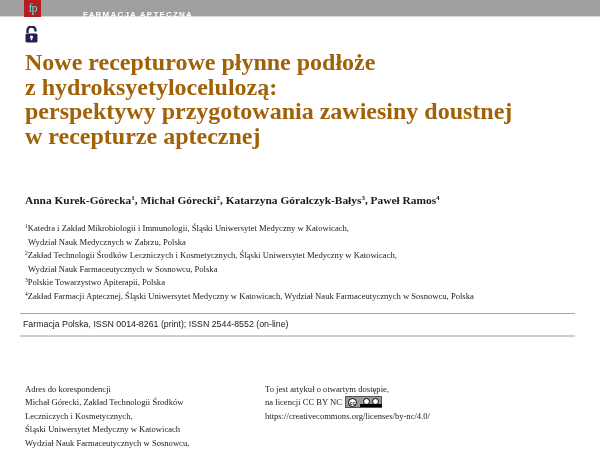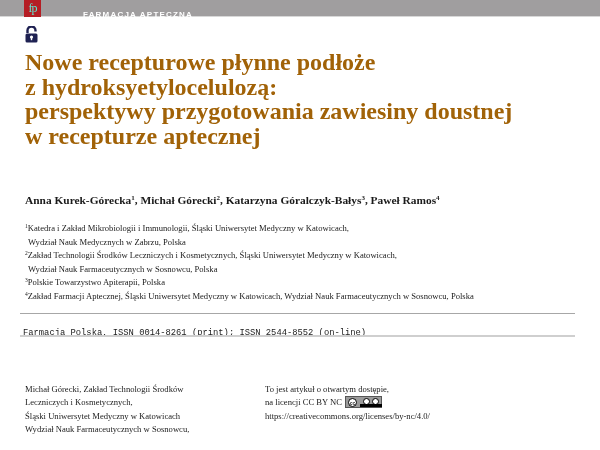--- a/index.html
+++ b/index.html
@@ -44,21 +44,21 @@
   .affiliations div { white-space: nowrap; }
   .affiliations .indent { padding-left: 3px; }
   .affiliations sup { font-size: 5.5px; vertical-align: 3px; line-height: 0; }
 
   .rule { position: absolute; left: 20px; width: 555px; height: 1px; background: #a7a7a7; }
   .rule.r1 { top: 313px; }
   .rule.r2 { top: 335px; height: 2px; background: #cfcfcf; }
 
   .journal-info {
     position: absolute; left: 23px; top: 318px; white-space: nowrap;
-    font-family: Liberation Mono, monospace; font-size: 8.8px; line-height: 12px; margin-top: 9px;
+    font-family: Liberation Sans, sans-serif; font-size: 8.8px; line-height: 12px;
   }
 
   .correspondence {
     position: absolute; left: 25px; top: 383px; width: 230px;
     font-family: "Liberation Serif", serif; font-size: 8.6px; line-height: 13.4px;
   }
   .correspondence div { white-space: nowrap; }
 
   .license {
     position: absolute; left: 265px; top: 383px; width: 320px;
@@ -107,20 +107,21 @@
   <div class="indent">Wydział Nauk Farmaceutycznych w Sosnowcu, Polska</div>
   <div><sup>3</sup><span>Polskie Towarzystwo Apiterapii, Polska</span></div>
   <div><sup>4</sup><span>Zakład Farmacji Aptecznej, Śląski Uniwersytet Medyczny w Katowicach, Wydział Nauk Farmaceutycznych w Sosnowcu, Polska</span></div>
 </div>
 
 <div class="rule r1"></div>
 <div class="journal-info">Farmacja Polska, ISSN 0014-8261 (print); ISSN 2544-8552 (on-line)</div>
 <div class="rule r2"></div>
 
 <div class="correspondence">
+  <div>Adres do korespondencji</div>
   <div>Michał Górecki, Zakład Technologii Środków</div>
   <div>Leczniczych i Kosmetycznych,</div>
   <div>Śląski Uniwersytet Medyczny w Katowicach</div>
   <div>Wydział Nauk Farmaceutycznych w Sosnowcu,</div>
 </div>
 
 <div class="license">
   <div>To jest artykuł o otwartym dostępie,</div>
   <div><span>na licencji CC BY NC</span><span class="cc-badge"><span class="cc">cc</span><span class="by"></span><span class="nc"></span><span class="strip"></span></span></div>
   <div>https://creativecommons.org/licenses/by-nc/4.0/</div>

